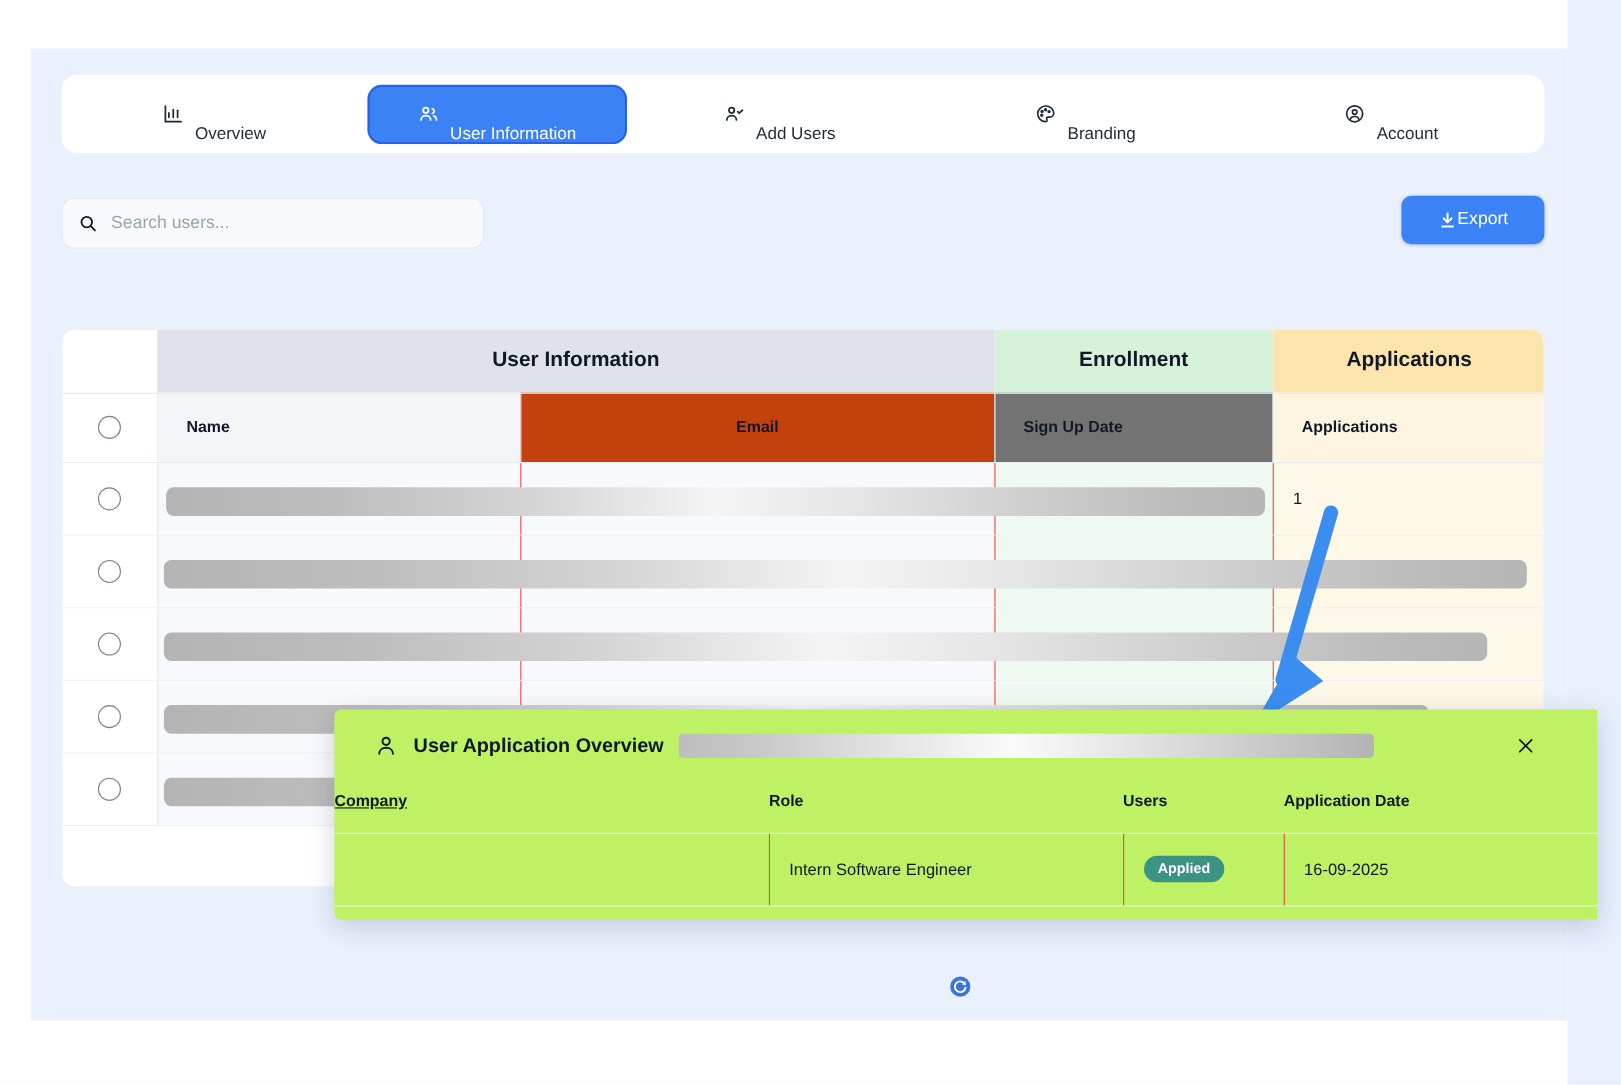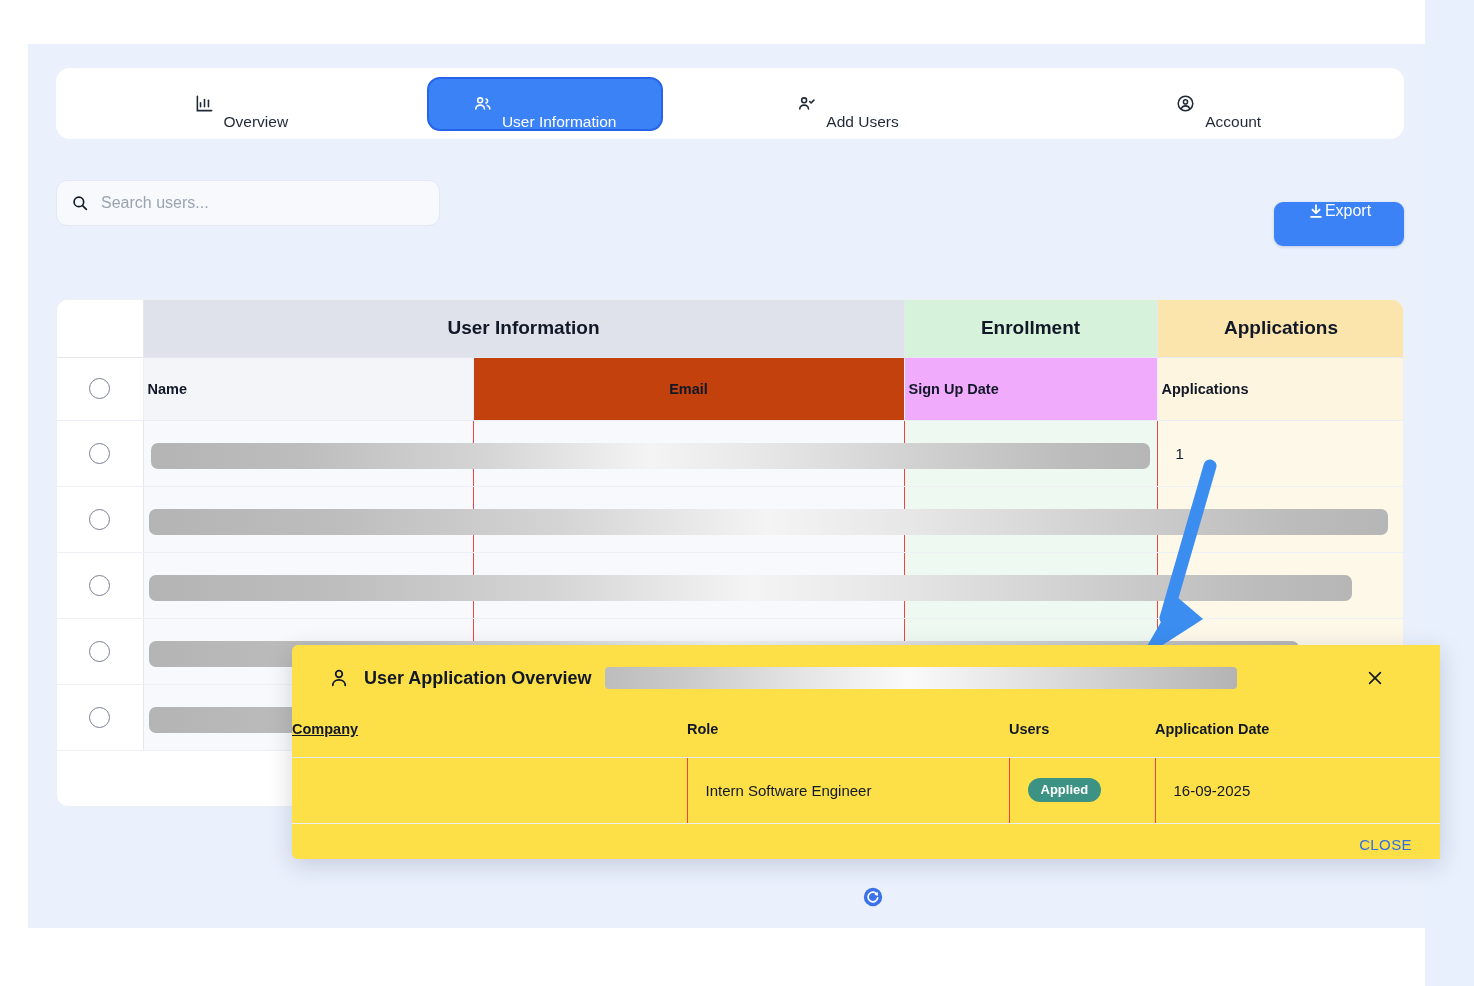--- a/index.html
+++ b/index.html
@@ -89,26 +89,25 @@
   }
   .searchbox input::placeholder { color: #9aa3b2; }
 
   .export-btn {
     position: absolute;
     left: 1274px; top: 178px;
     width: 130px; height: 44px;
     background: #3b82f6;
     border-radius: 9px;
     color: #fff;
-    display: flex; justify-content: center;
+    display: flex; align-items: center; justify-content: center;
     font-size: 16px;
     cursor: pointer;
     box-shadow: 0 1px 3px rgba(30,60,120,.22);
     user-select: none;
-    margin-top: 24px;
   }
   .export-btn .e-icon { width: 18px; height: 19px; display:flex; }
 
   
   .table-wrap {
     position: absolute;
     left: 56px; top: 299px;
     width: 1348px; height: 508px;
     background: #ffffff;
     border-radius: 12px;
@@ -136,26 +135,26 @@
   th.g-enr   { background: #d6f2da; }
   th.g-app   { background: #fbe5ad; border-right: none; }
 
   tr.sub-row th {
     height: 63px;
     font-size: 14.5px;
     font-weight: bold;
     color: #111827;
     border-bottom: 1px solid #e9ecf2;
     border-right: 1px solid #eceff4;
-    padding: 0 4px;
+    padding: 0 26px;
   }
   th.s-sel  { background: #ffffff; text-align: center; padding: 0; }
   th.s-name { background: #f3f5f9; text-align: left; }
   th.s-mail { background: #c2410c; text-align: center; }
-  th.s-date { background: #f0abfc; text-align: left; }
+  th.s-date { background: #737373; text-align: left; }
   th.s-apps { background: #fdf5e0; text-align: left; border-right: none; }
 
   tbody tr { height: 66px; }
   tbody td {
     border-bottom: 1px solid #edf0f5;
     border-right: 1px solid #ef4444;
     padding: 0 18px;
     font-size: 15px;
     color: #111827;
     vertical-align: middle;
@@ -184,23 +183,23 @@
     background: linear-gradient(90deg,#b4b4b4 0%,#bdbdbd 15%,#d4d4d4 33%,#f4f4f4 50%,#e6e6e6 62%,#cfcfcf 78%,#bcbcbc 92%,#b6b6b6 100%);
     filter: blur(0.5px);
   }
 
   
   .arrow-layer { position: absolute; left: 0; top: 0; width: 1474px; height: 986px; pointer-events: none; }
 
   
   .modal {
     position: absolute;
-    left: 292px; top: 645px;
-    width: 1148px; height: 214px;
-    background: #fde047;
+    left: 304px; top: 645px;
+    width: 1148px; height: 191px;
+    background: #bef264;
     border-radius: 6px 0 0 6px;
     box-shadow: 0 6px 24px rgba(20,30,60,.18);
     overflow: hidden;
   }
   .modal-head {
     position: relative;
     height: 66px;
     display: flex; align-items: center;
     padding: 0 40px 0 36px;
     gap: 14px;
@@ -314,20 +313,32 @@
       <span class="nav-icon">
         <svg viewBox="0 0 24 24" width="19" height="19" fill="none" stroke="#1f2937" stroke-width="2" stroke-linecap="round" stroke-linejoin="round">
           <circle cx="9" cy="8" r="3.1"></circle>
             <path d="M3.5 19c0-3 2.5-5 5.5-5s5.5 2 5.5 5"></path>
           <path d="M16 9.5l1.8 1.8L21.4 7.7"></path>
         </svg>
       </span>
       <span class="lbl">Add Users</span>
     </div>
 
+    <div class="nav-item">
+      <span class="nav-icon">
+        <svg viewBox="0 0 24 24" width="19" height="19" fill="none" stroke="#1f2937" stroke-width="1.9" stroke-linecap="round" stroke-linejoin="round">
+          <path d="M12 3a9 9 0 1 0 0 18c1.1 0 1.8-.8 1.8-1.7 0-.9-.6-1.3-.6-2.1 0-.8.7-1.4 1.5-1.4H17a4.4 4.4 0 0 0 4.4-4.4C21.4 6.5 17.3 3 12 3z"></path>
+          <circle cx="8" cy="9.2" r="1"></circle>
+            <circle cx="12" cy="7.3" r="1"></circle>
+            <circle cx="16" cy="9.4" r="1"></circle>
+            <circle cx="7.6" cy="13.6" r="1"></circle>
+        </svg>
+      </span>
+      <span class="lbl">Branding</span>
+    </div>
 
     <div class="nav-item">
       <span class="nav-icon">
         <svg viewBox="0 0 24 24" width="19" height="19" fill="none" stroke="#1f2937" stroke-width="1.9" stroke-linecap="round" stroke-linejoin="round">
           <circle cx="12" cy="12" r="9.2"></circle>
             <circle cx="12" cy="10" r="2.6"></circle>
           <path d="M7 18.2c.6-2 2.5-3.2 5-3.2s4.4 1.2 5 3.2"></path>
         </svg>
       </span>
       <span class="lbl">Account</span>

